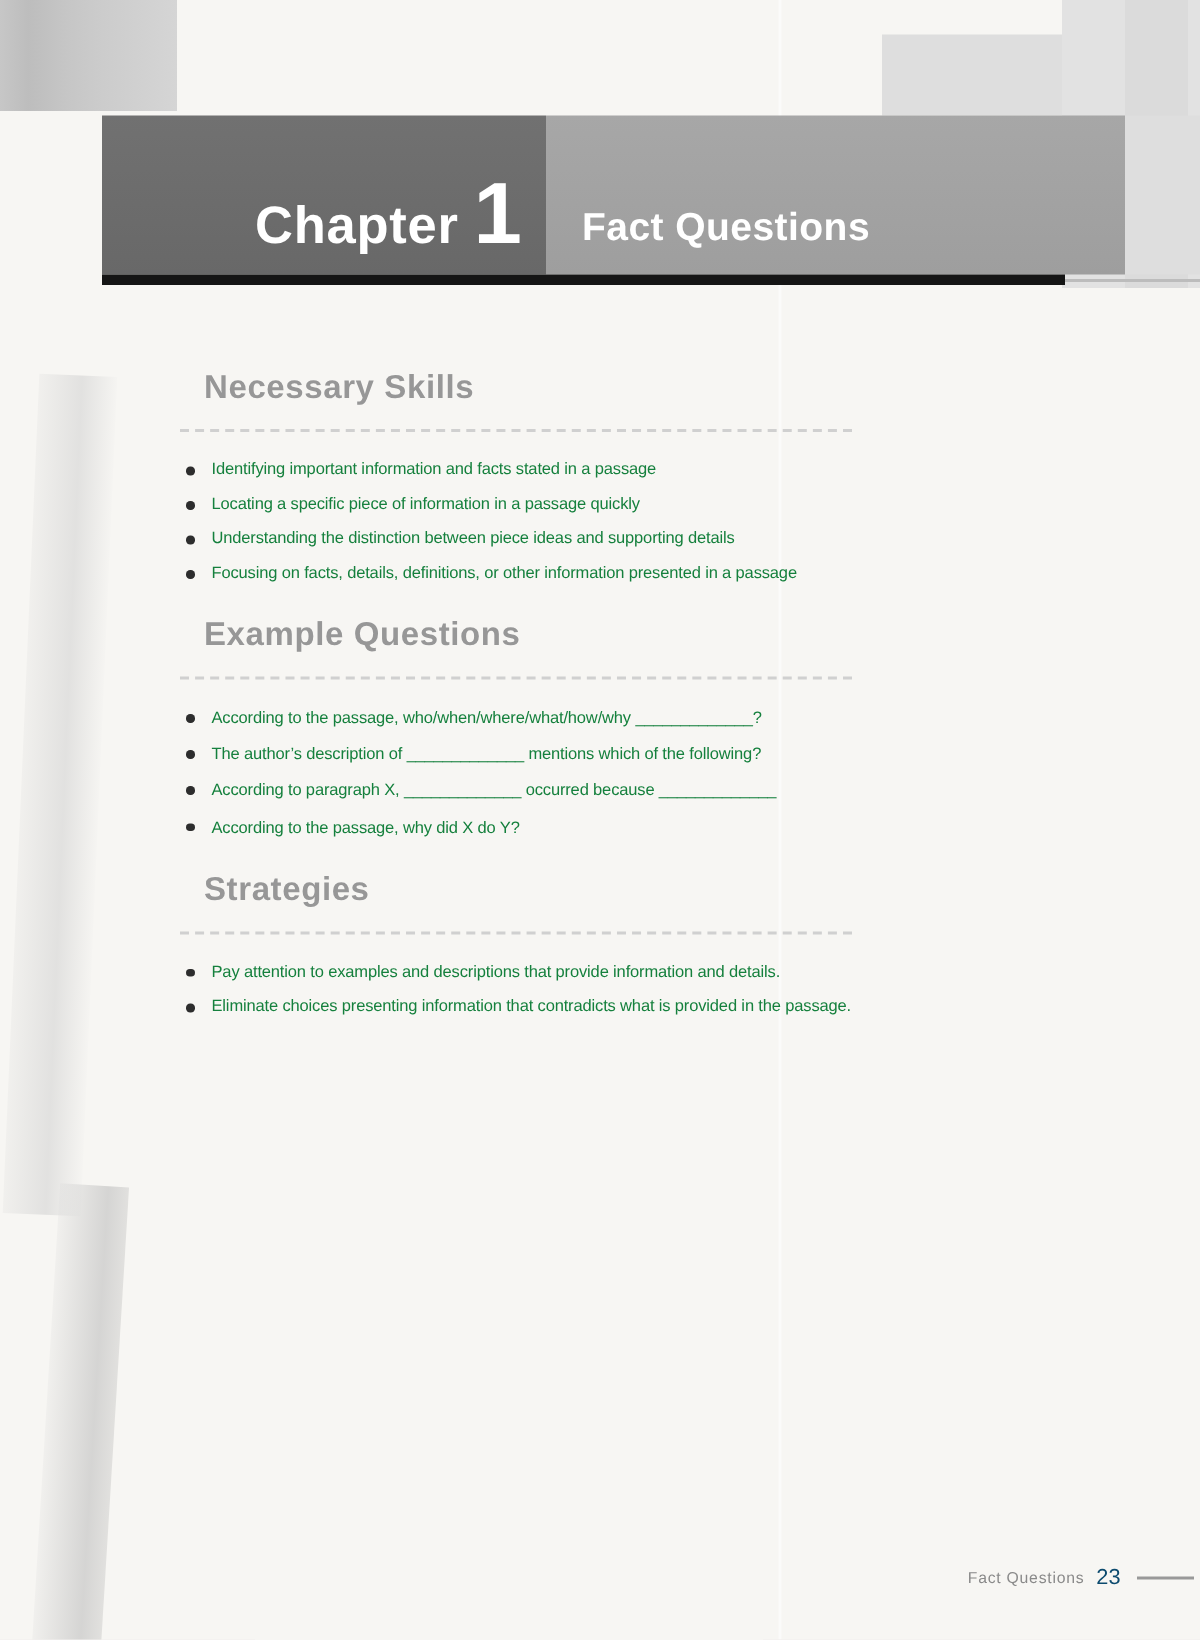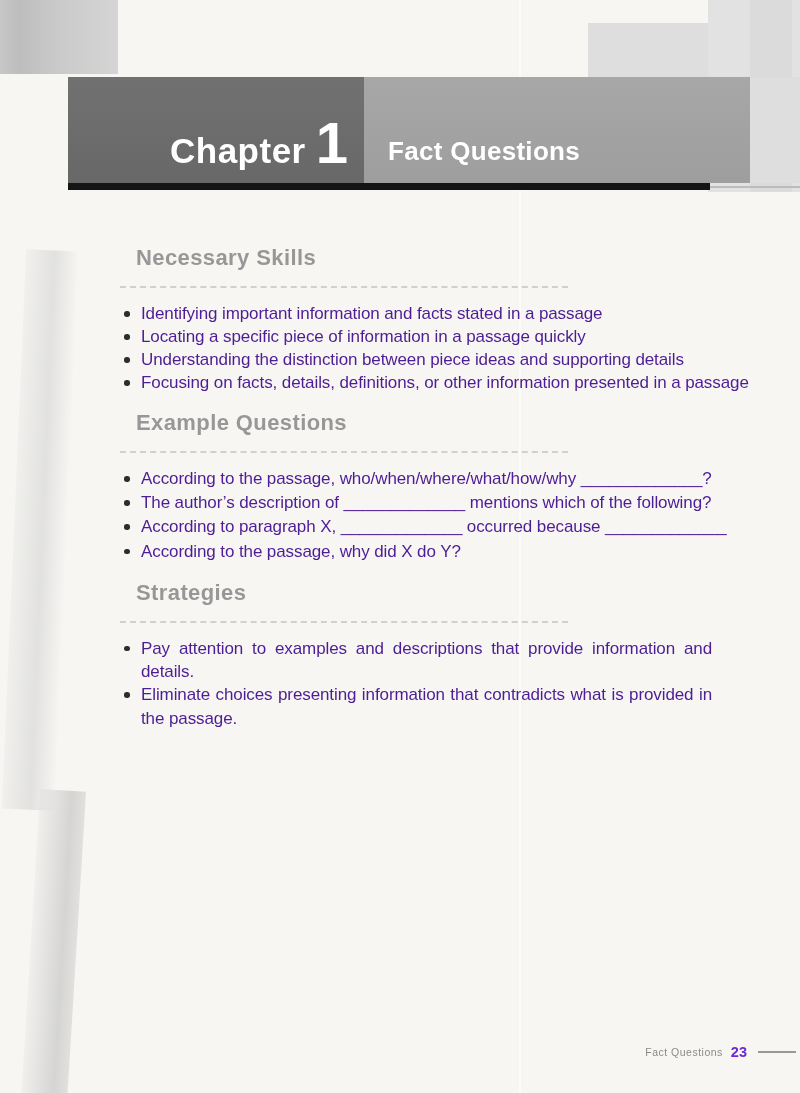--- a/index.html
+++ b/index.html
@@ -94,21 +94,21 @@
     letter-spacing: .4px; line-height: 25px;
     text-shadow: 0 0 1px rgba(255,255,255,.6);
   }
   .sec-rule {
     width: 448px; height: 0; margin-top: 5px;
     border-bottom: 2px dashed #d0d0d0;
   }
   .sec-list { list-style: none; margin: 14px 0 0 0; padding: 0; }
   .sec-list li {
     position: relative; padding-left: 21px;
-    font-size: 17px; color: #4c1d95; line-height: 23px;
+    font-size: 11px; color: #15803d; line-height: 23px;
     letter-spacing: -0.1px;
   }
   .sec-list li::before {
     content: ""; position: absolute; left: 4px; top: 9px;
     width: 5.5px; height: 5.5px; border-radius: 50%;
     background: #2d2d2d;
   }
   .sec-list.single-line li { white-space: nowrap; }
   .sec-list.spaced li { line-height: 24.2px; }
   .sec-list.justified li { text-align: justify; line-height: 23.3px; }
@@ -117,21 +117,21 @@
   .sec-skills { margin-top: 0; }
   .sec-examples { margin-top: 39px; }
   .sec-strategies { margin-top: 31px; }
 
   
   .footer {
     position: absolute; right: 0; top: 1044px; height: 16px;
     display: flex; align-items: center;
   }
   .footer-label { font-size: 10.5px; color: #8a8a8a; letter-spacing: .5px; }
-  .footer-page  { font-size: 14.5px; font-weight: bold; color: #6d28d9; margin-left: 8px; }
+  .footer-page  { font-size: 14.5px; font-weight: normal; color: #0c4a6e; margin-left: 8px; }
   .footer-rule  { width: 38px; height: 2px; background: #999999; margin-left: 11px; margin-right: 4px; }
 </style>
 </head>
 <body>
 
 <div class="page">
 
   <div class="art art-topstrip-left"></div>
   <div class="art art-topright-block"></div>
   <div class="art art-right-col"></div>

